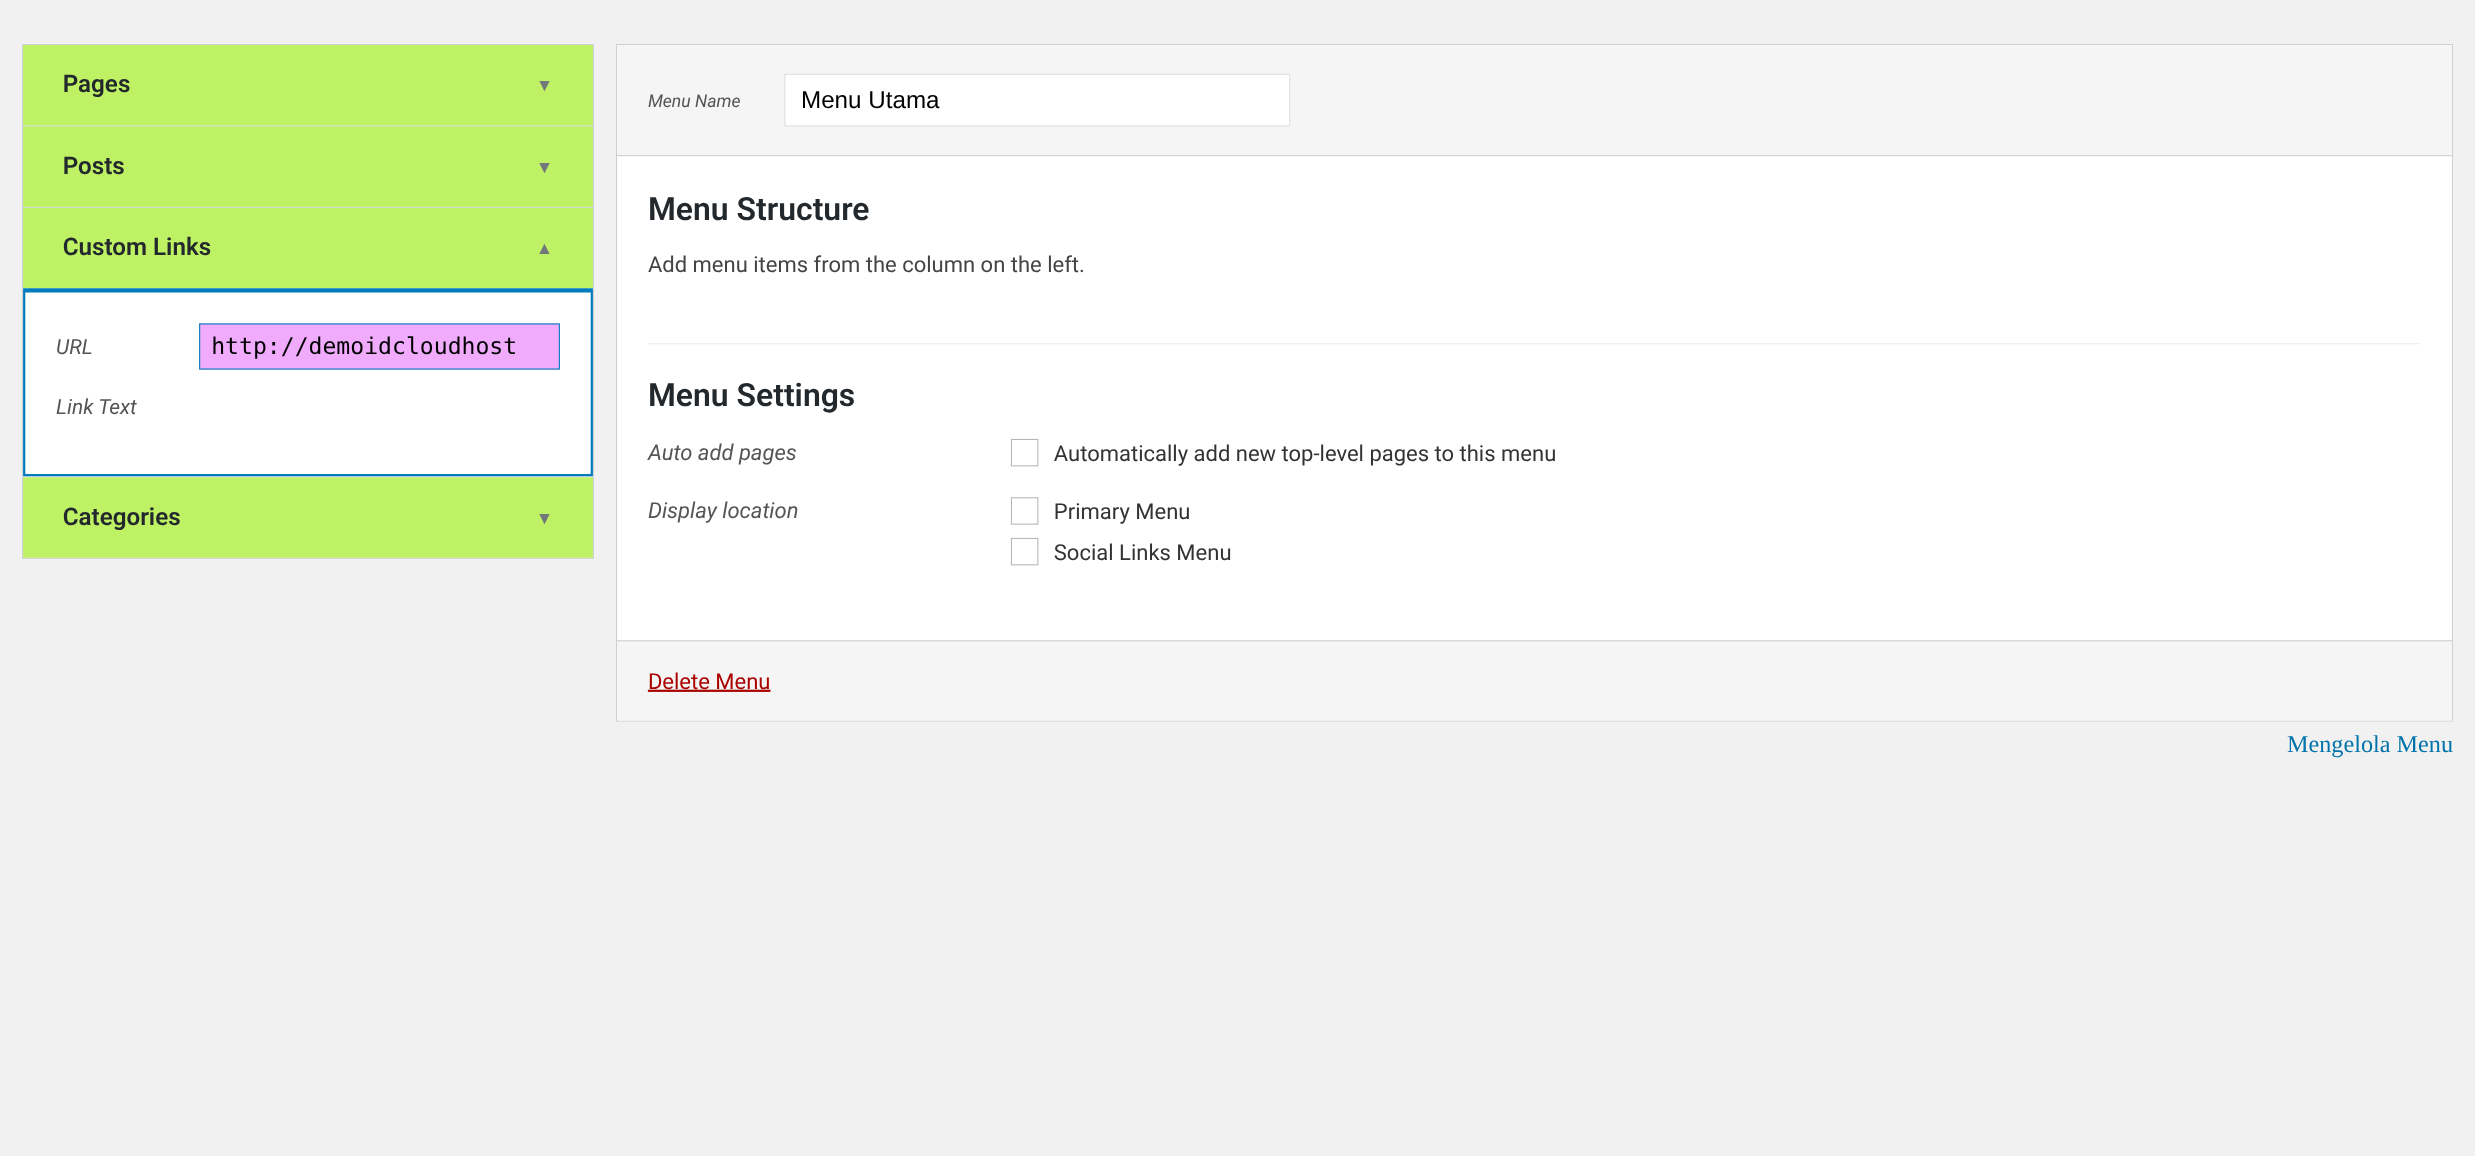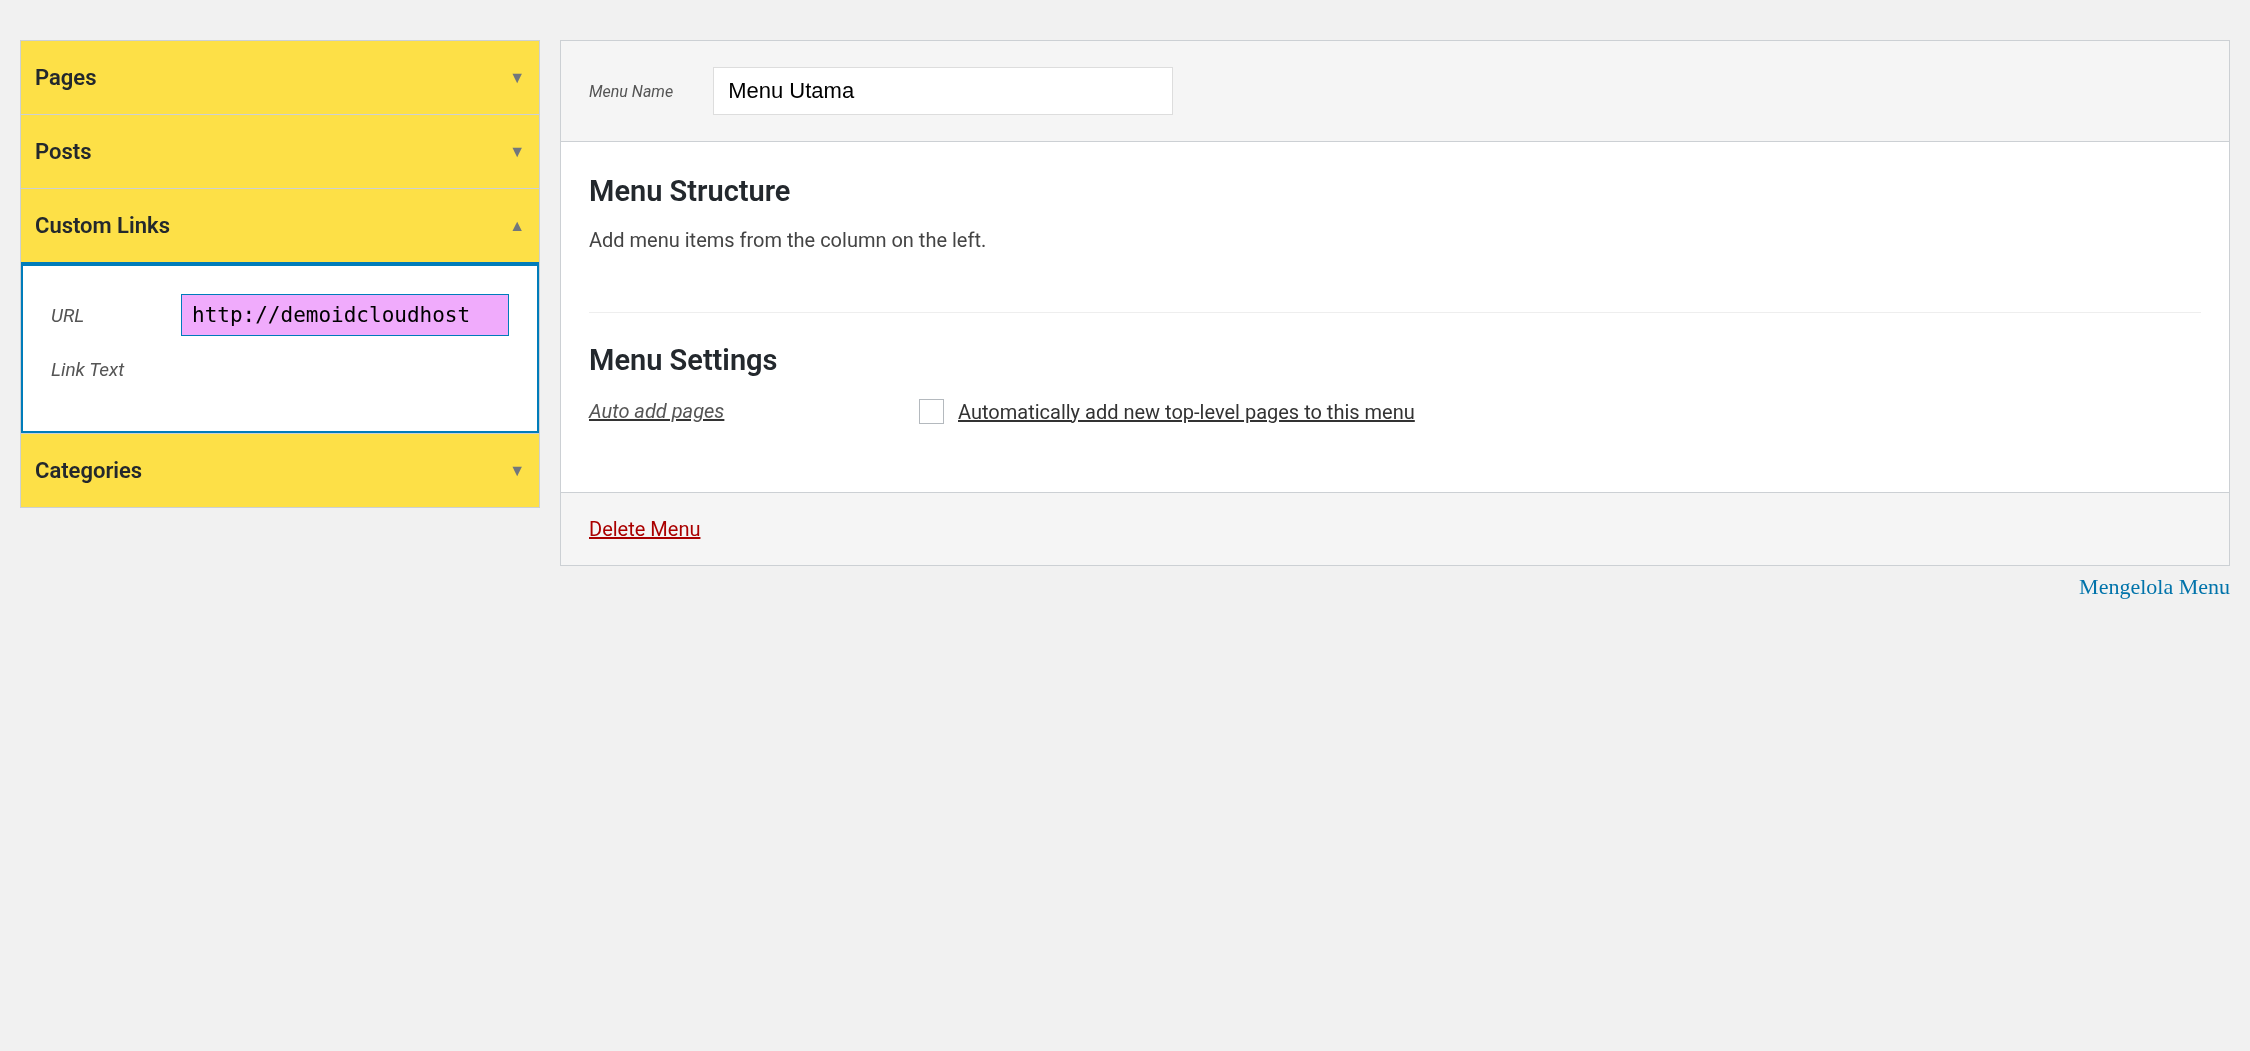--- a/index.html
+++ b/index.html
@@ -23,26 +23,26 @@
   flex: 1;
 }
 .metabox {
   background: #fff;
   border: 1px solid #ccd0d4;
 }
 .metabox + .metabox {
   border-top: none;
 }
 .metabox-header {
-  padding: 24px 14px;
+  padding: 24px 36px;
   display: flex;
   justify-content: space-between;
   align-items: center;
   cursor: pointer;
-  background: #fde047;
+  background: #bef264;
 }
 .metabox-header h3 {
   font-size: 22px;
   font-weight: 600;
   color: #23282d;
 }
 .metabox-header .arrow {
   color: #72777c;
   font-size: 16px;
 }
@@ -133,21 +133,20 @@
   margin-bottom: 60px;
 }
 .divider {
   border: none;
   border-top: 1px solid #eee;
   margin: 0 0 30px 0;
 }
 .settings-row {
   display: flex;
   margin-bottom: 16px;
-  text-decoration: underline;
 }
 .settings-row .label {
   width: 330px;
   font-style: italic;
   font-size: 20px;
   color: #555;
   flex-shrink: 0;
 }
 .settings-row .opts {
   flex: 1;
@@ -259,20 +258,33 @@
         <div class="settings-row" style="margin-top:22px;">
           <div class="label">Auto add pages</div>
           <div class="opts">
             <div class="check-item">
               <span class="cbox"></span>
               <span>Automatically add new top-level pages to this menu</span>
             </div>
           </div>
         </div>
 
+        <div class="settings-row">
+          <div class="label">Display location</div>
+          <div class="opts">
+            <div class="check-item">
+              <span class="cbox"></span>
+              <span>Primary Menu</span>
+            </div>
+            <div class="check-item">
+              <span class="cbox"></span>
+              <span>Social Links Menu</span>
+            </div>
+          </div>
+        </div>
       </div>
 
       <div class="menu-panel-footer">
         <span class="delete-link">Delete Menu</span>
       </div>
 
     </div>
     <div class="manage-link">
       <a>Mengelola Menu</a>
     </div>

